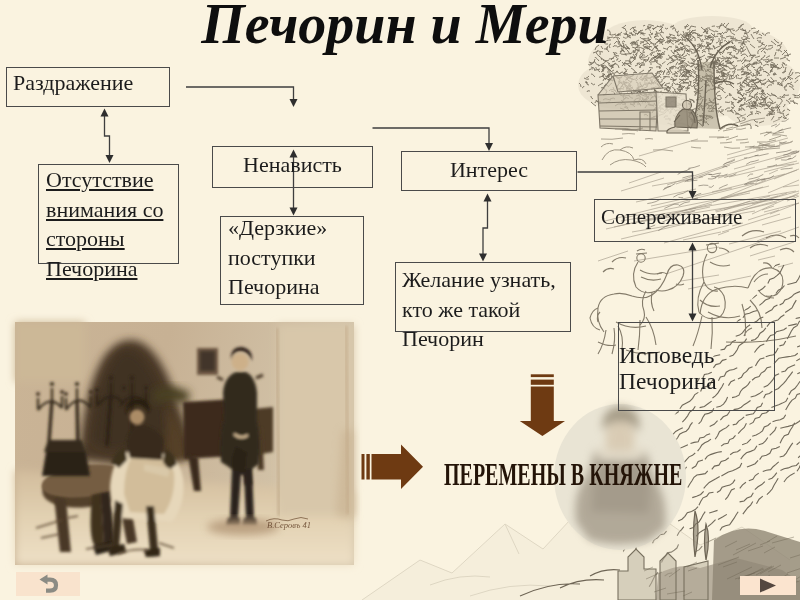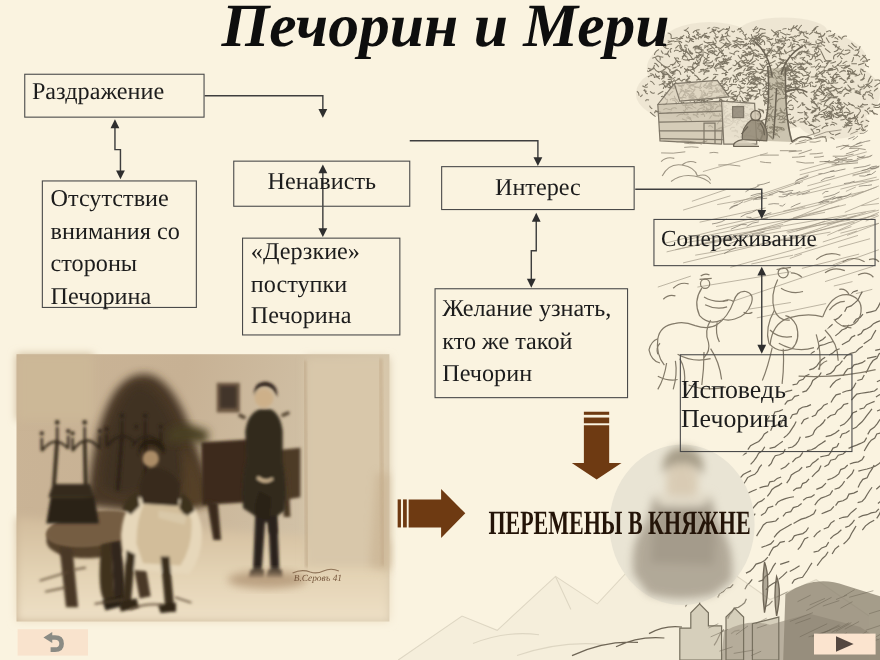--- a/index.html
+++ b/index.html
@@ -1,23 +1,23 @@
 <!DOCTYPE html>
 <html><head><meta charset="utf-8">
 <style>
 html,body{margin:0;padding:0;}
 body{width:800px;height:600px;overflow:hidden;background:#faf3e0;position:relative;font-family:"Liberation Serif",serif;}
 .bx{position:absolute;border:1px solid #4a4a4a;box-sizing:border-box;color:#1c1c1c;font-size:22px;line-height:29.5px;}
 .ttl{position:absolute;left:5px;top:-8px;width:800px;text-align:center;font-size:56px;font-weight:bold;font-style:italic;color:#0e0e0e;}
-#b1{left:22px;top:67px;width:164px;height:40px;padding:0px 0 0 6px;}
+#b1{left:6px;top:67px;width:164px;height:40px;padding:0px 0 0 6px;}
 #b2{left:212px;top:107px;width:161px;height:42px;text-align:center;padding-top:3px;margin-top:39px;}
 #b3{left:401px;top:151px;width:176px;height:40px;text-align:center;padding-top:3px;}
-#b4{left:38px;top:164px;width:141px;height:116px;padding:0px 0 0 7px;}
+#b4{left:38px;top:164px;width:141px;height:100px;padding:0px 0 0 7px;text-decoration:underline;}
 #b5{left:220px;top:216px;width:144px;height:89px;padding:0px 0 0 7px;}
-#b6{left:395px;top:262px;width:176px;height:100px;padding:2px 0 0 6px;}
+#b6{left:395px;top:262px;width:176px;height:70px;padding:2px 0 0 6px;}
 #b7{left:594px;top:199px;width:202px;height:43px;padding:3px 0 0 6px;font-size:21px;}
 #b8{left:618px;top:322px;width:157px;height:89px;padding-top:19px;line-height:26px;font-size:23.5px;}
 #peremeny{position:absolute;left:444px;top:457px;width:380px;font-size:31px;font-weight:bold;color:#241408;transform:scaleX(0.645);transform-origin:0 0;}
 </style></head>
 <body>
 <svg width="800" height="600" style="position:absolute;left:0;top:0">
 <g fill="#cac1ae" opacity="0.24">
       <ellipse cx="660" cy="62" rx="72" ry="34"></ellipse>
       <ellipse cx="730" cy="55" rx="58" ry="28"></ellipse>
       <ellipse cx="618" cy="85" rx="40" ry="24"></ellipse>

